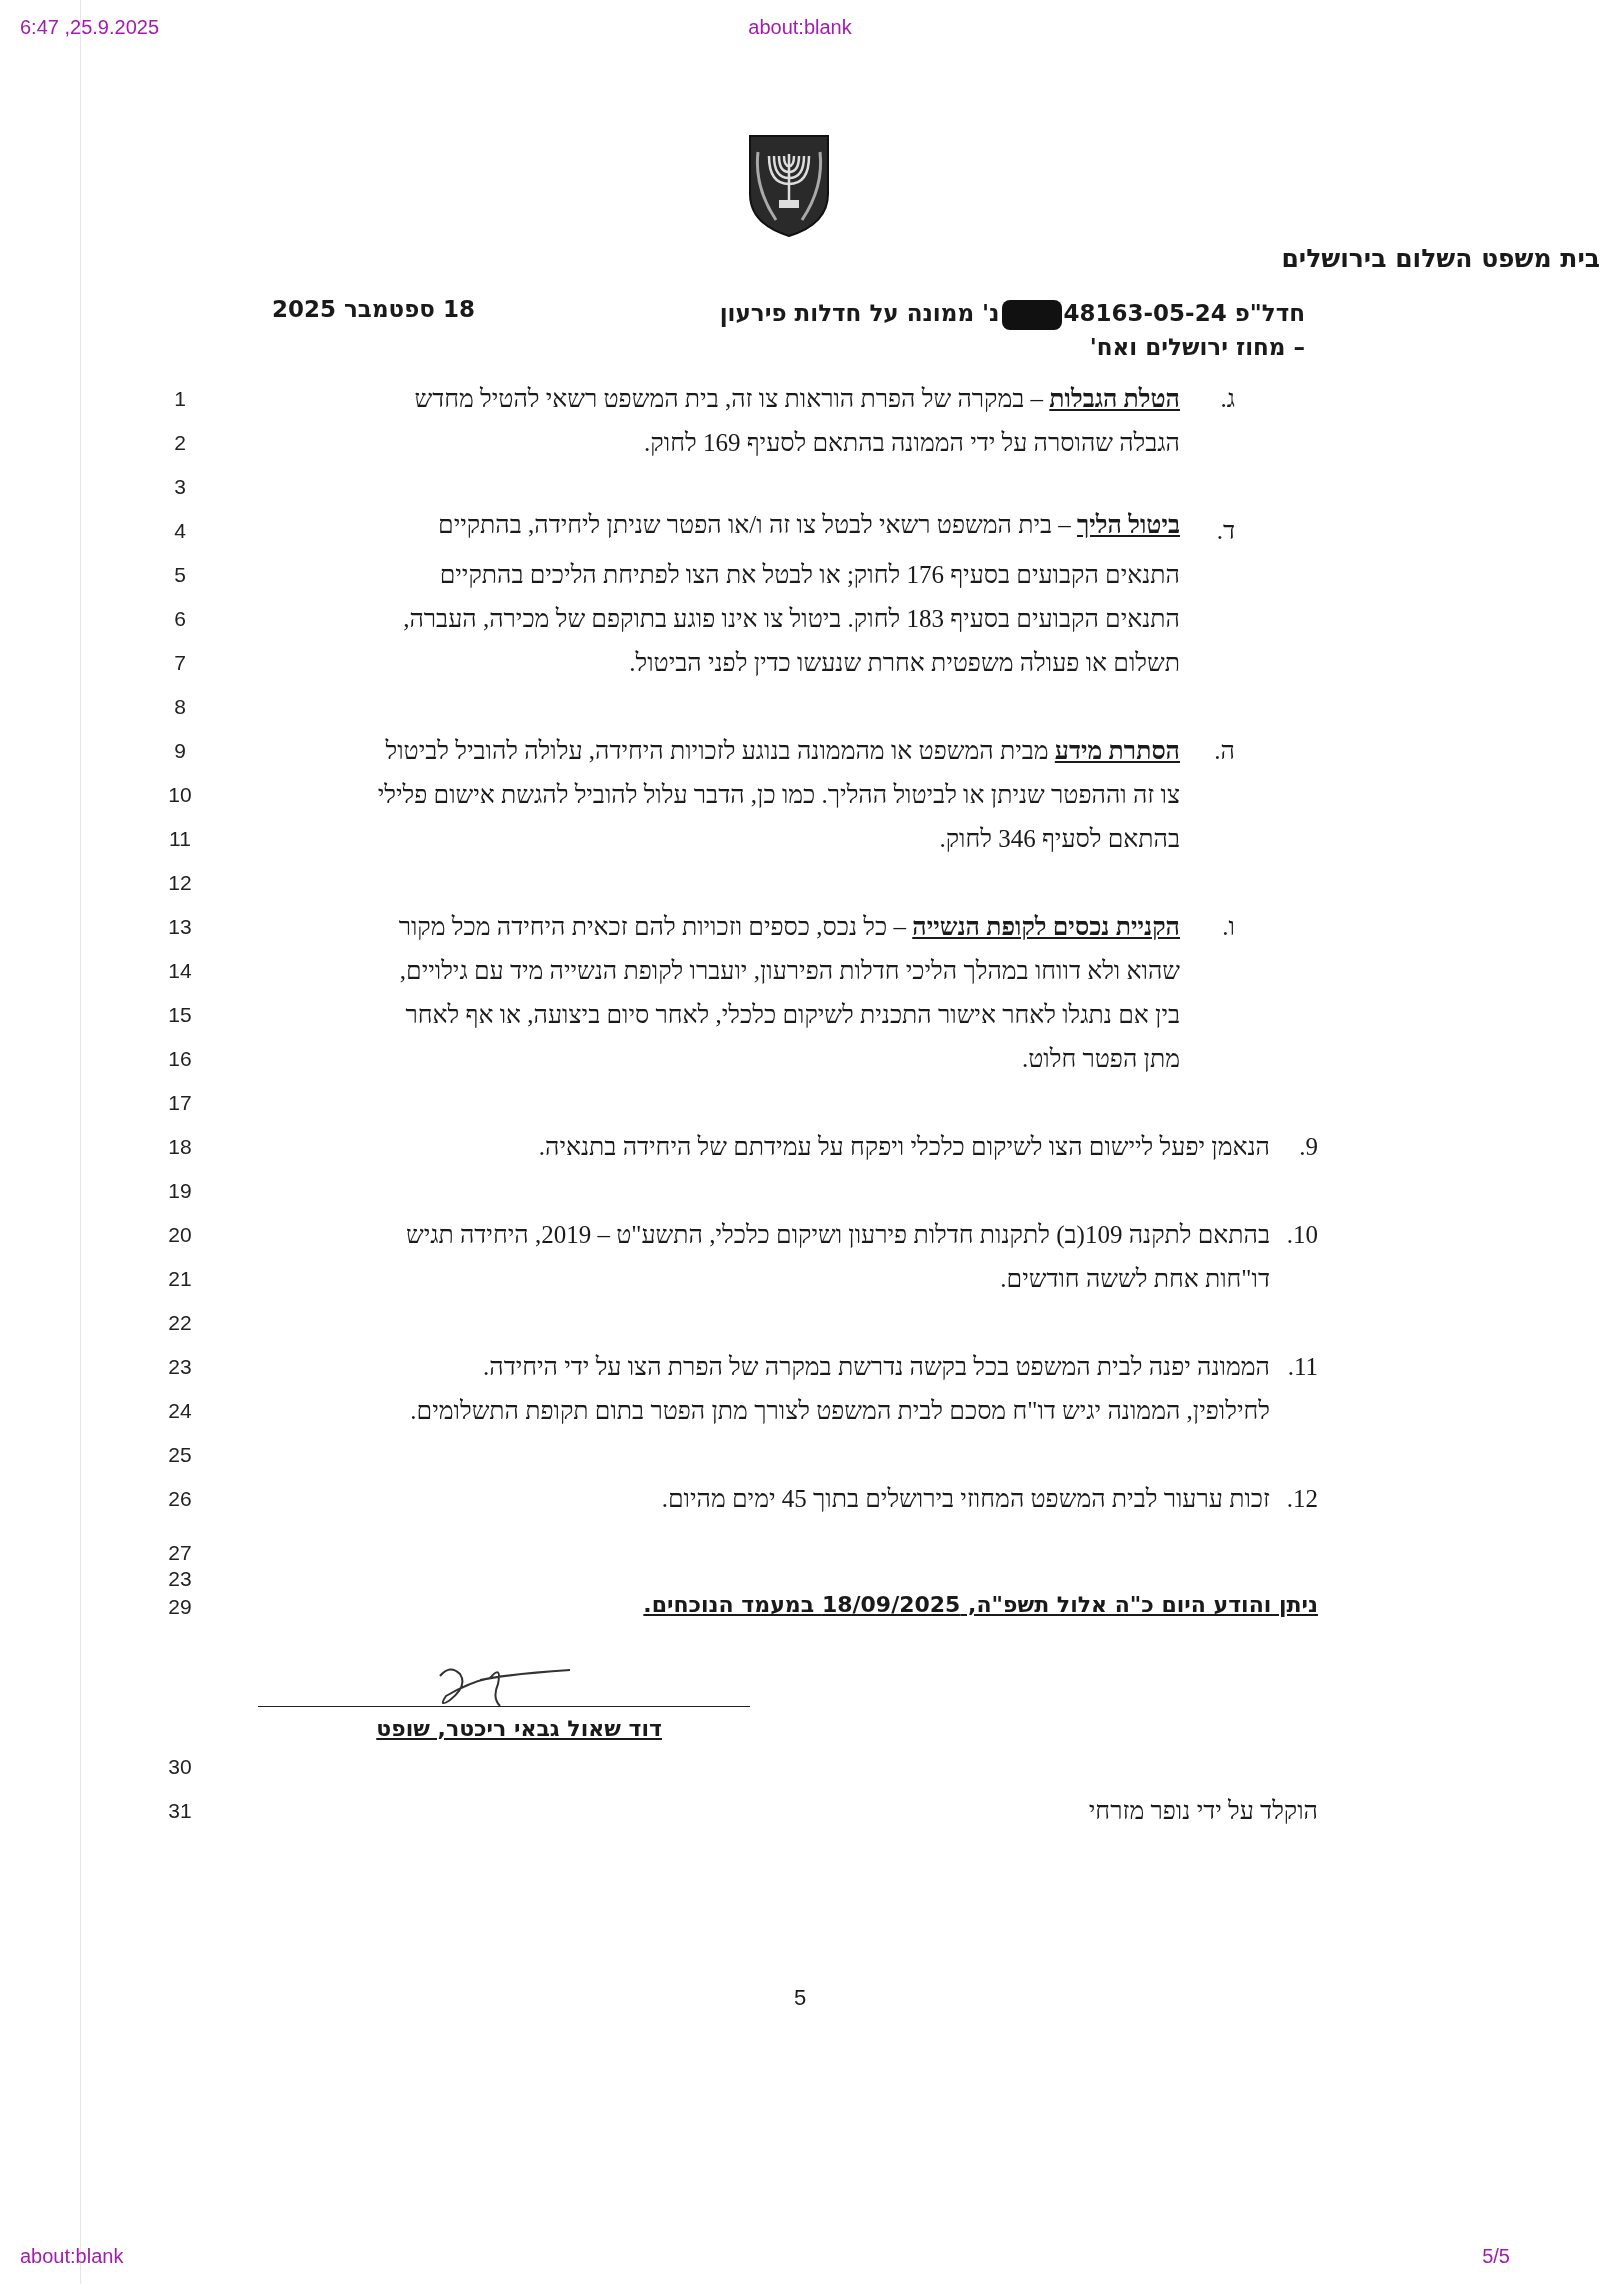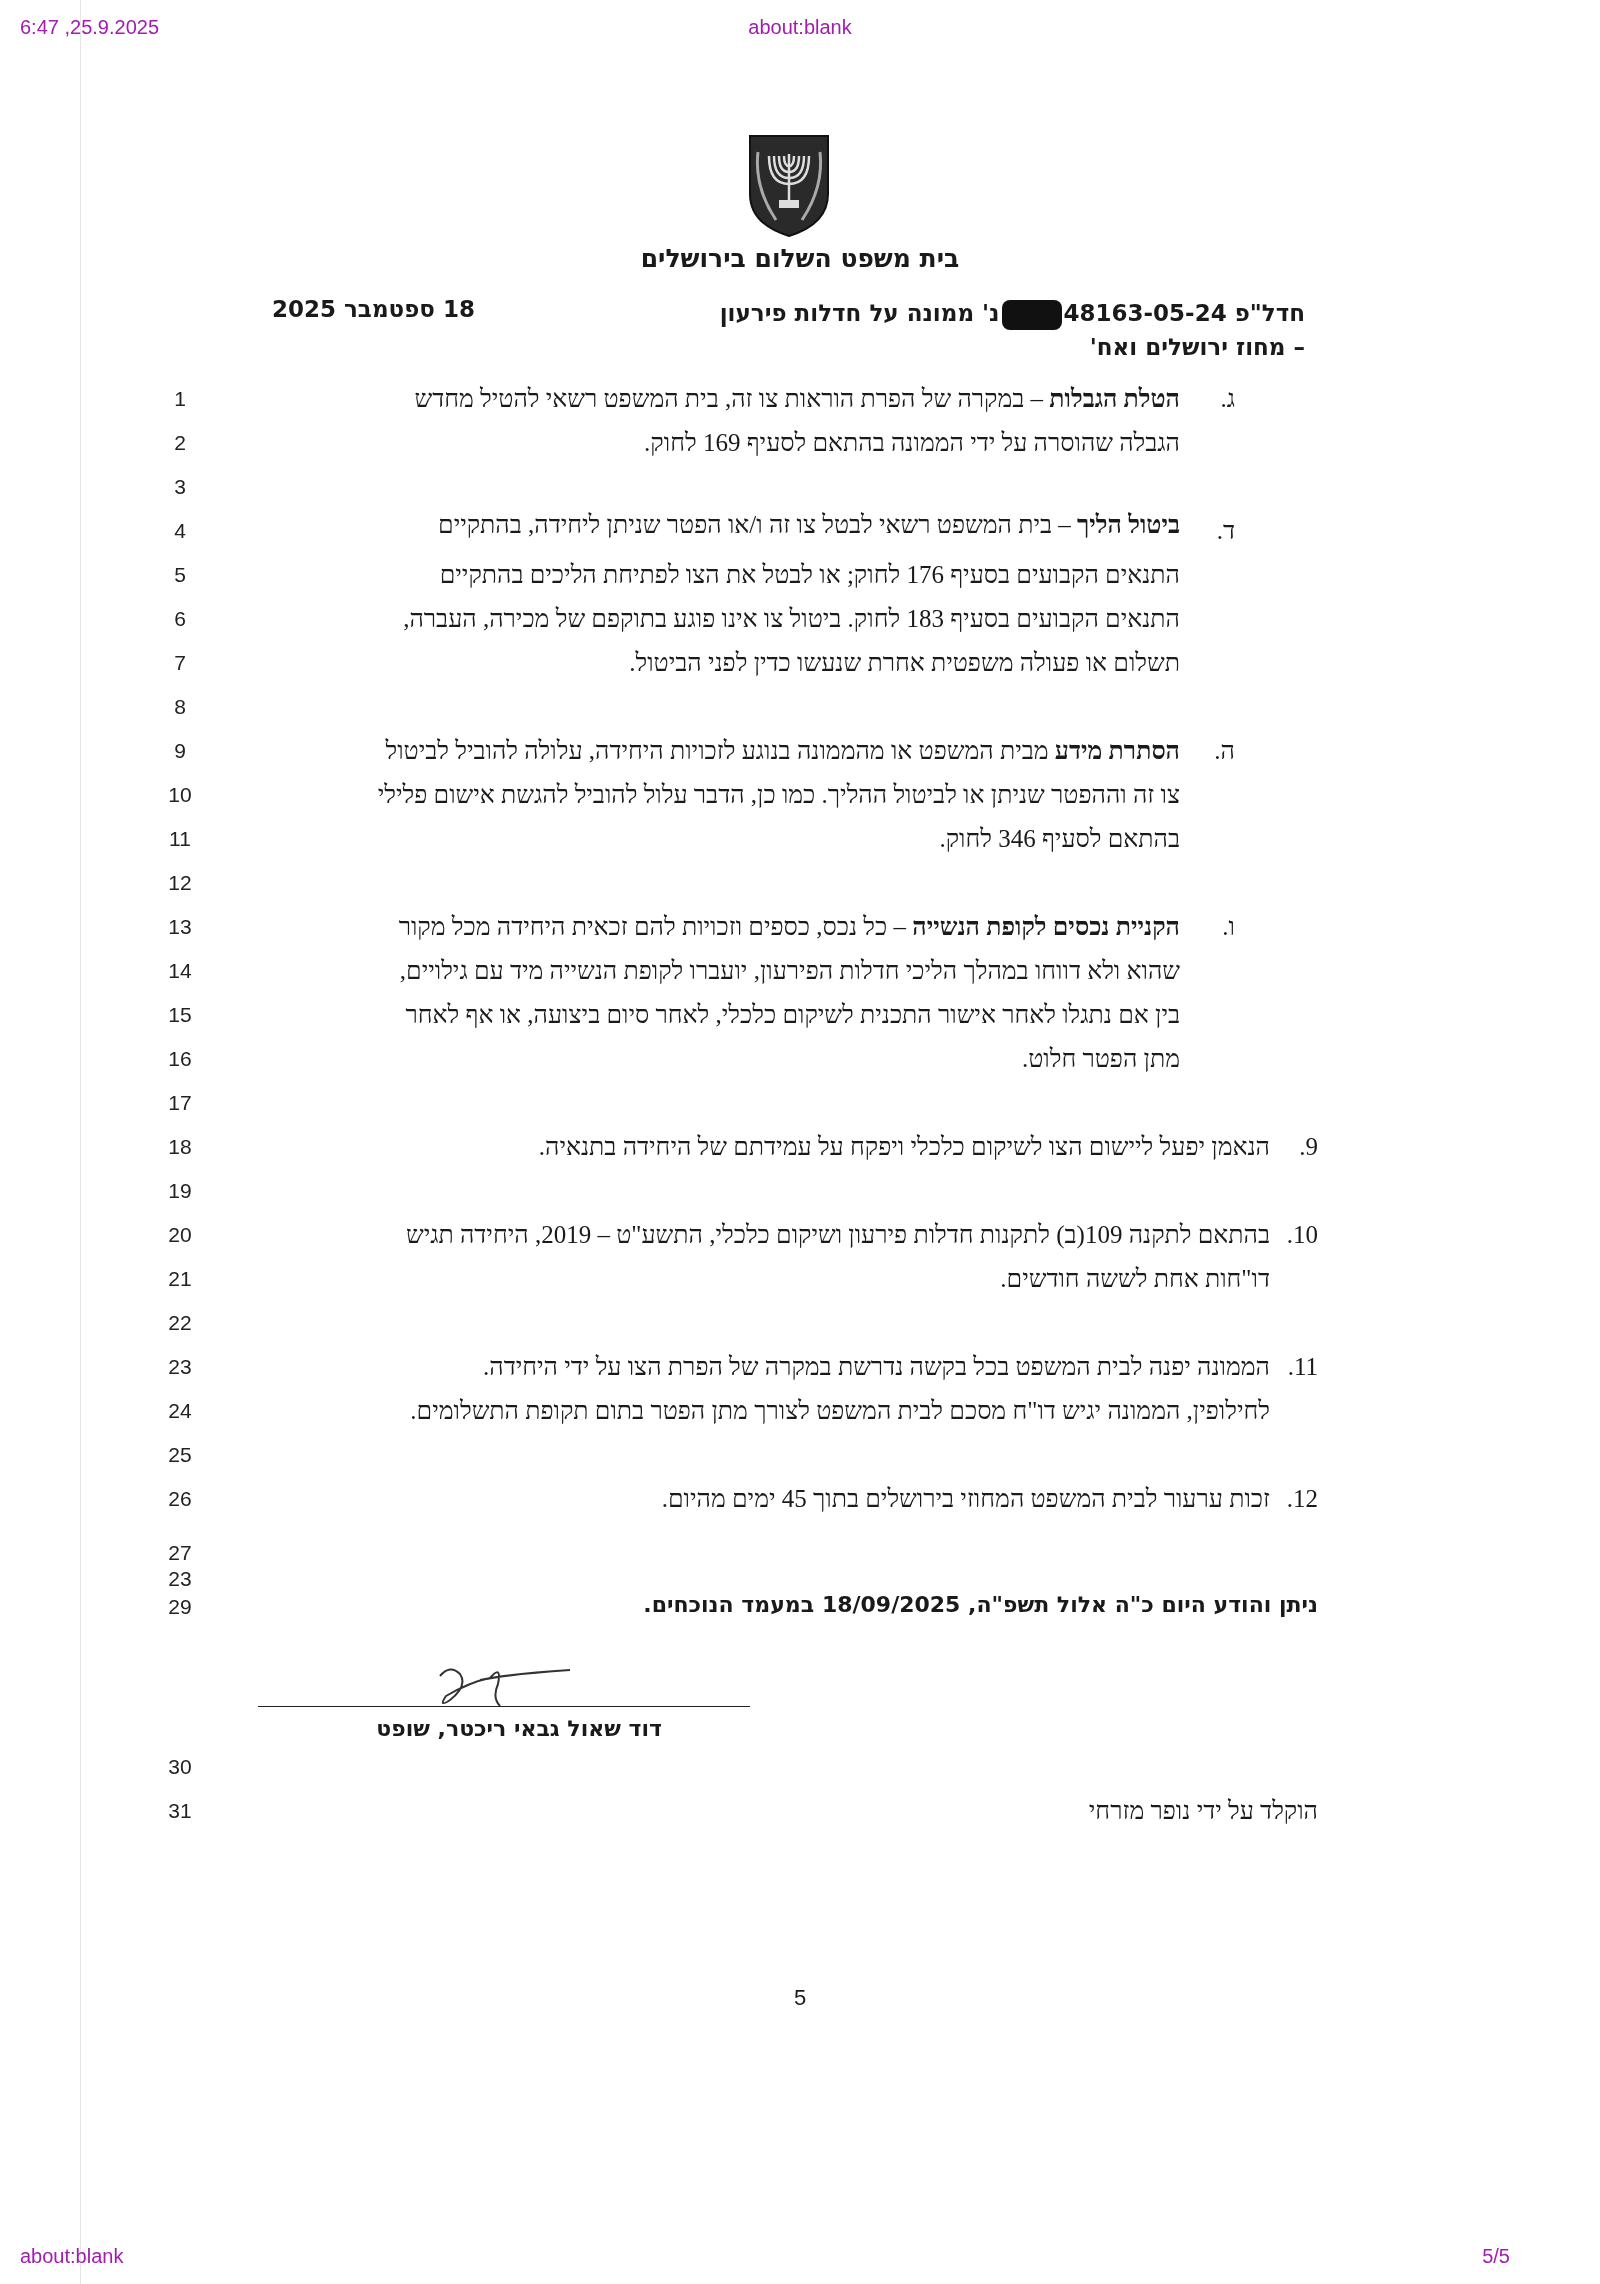--- a/index.html
+++ b/index.html
@@ -1,26 +1,26 @@
 <!DOCTYPE html>
 <html><head>
 <meta charset="utf-8">
 <style>
   html, body { margin:0; padding:0; background:#ffffff; }
   body { width:1600px; height:2284px; position:relative; overflow:hidden; font-family:"Liberation Serif", serif; color:#1a1a1a; }
   .browser-hdr, .browser-ftr { position:absolute; font-family:"Liberation Sans", sans-serif; font-size:20px; color:#a21caf; }
   .left-rule { position:absolute; left:80px; top:0; width:1px; height:2284px; background:#e6e6e6; }
   .emblem { position:absolute; left:746px; top:132px; width:86px; height:106px; }
-  .court { position:absolute; left:0; width:1600px; text-align:center; top:244px; font-family:"DejaVu Sans", sans-serif; font-weight:bold; font-size:25px; direction:rtl; }
+  .court { position:absolute; left:0; width:1600px; top:244px; font-family:"DejaVu Sans", sans-serif; font-weight:bold; font-size:25px; direction:rtl; }
   .case { position:absolute; right:295px; top:296px; direction:rtl; font-family:"DejaVu Sans", sans-serif; font-weight:bold; font-size:23px; line-height:34px; text-align:right; }
   .redact { display:inline-block; width:60px; height:30px; background:#111; border-radius:8px; vertical-align:middle; margin:0 2px; }
   .date { position:absolute; left:272px; top:296px; font-family:"DejaVu Sans", sans-serif; font-weight:bold; font-size:23px; direction:rtl; }
   .lnum { position:absolute; left:150px; width:60px; text-align:center; font-family:"Liberation Sans", sans-serif; font-size:21px; color:#222; }
   .line { position:absolute; direction:rtl; font-size:25px; white-space:nowrap; }
-  .b { font-weight:bold; }
+  .b { font-weight:bold;text-decoration:underline; }
   .sig-line { position:absolute; left:258px; top:1706px; width:492px; height:1px; background:#222; }
   .sig { position:absolute; left:420px; top:1656px; width:160px; height:60px; }
   .pg { position:absolute; left:0; width:1600px; text-align:center; top:1985px; font-family:"Liberation Sans", sans-serif; font-size:22px; }
 </style>
 </head>
 <body>
 
 <div class="left-rule"></div>
 
 <div class="browser-hdr" style="left:20px;top:16px;">6:47 ,25.9.2025</div>

